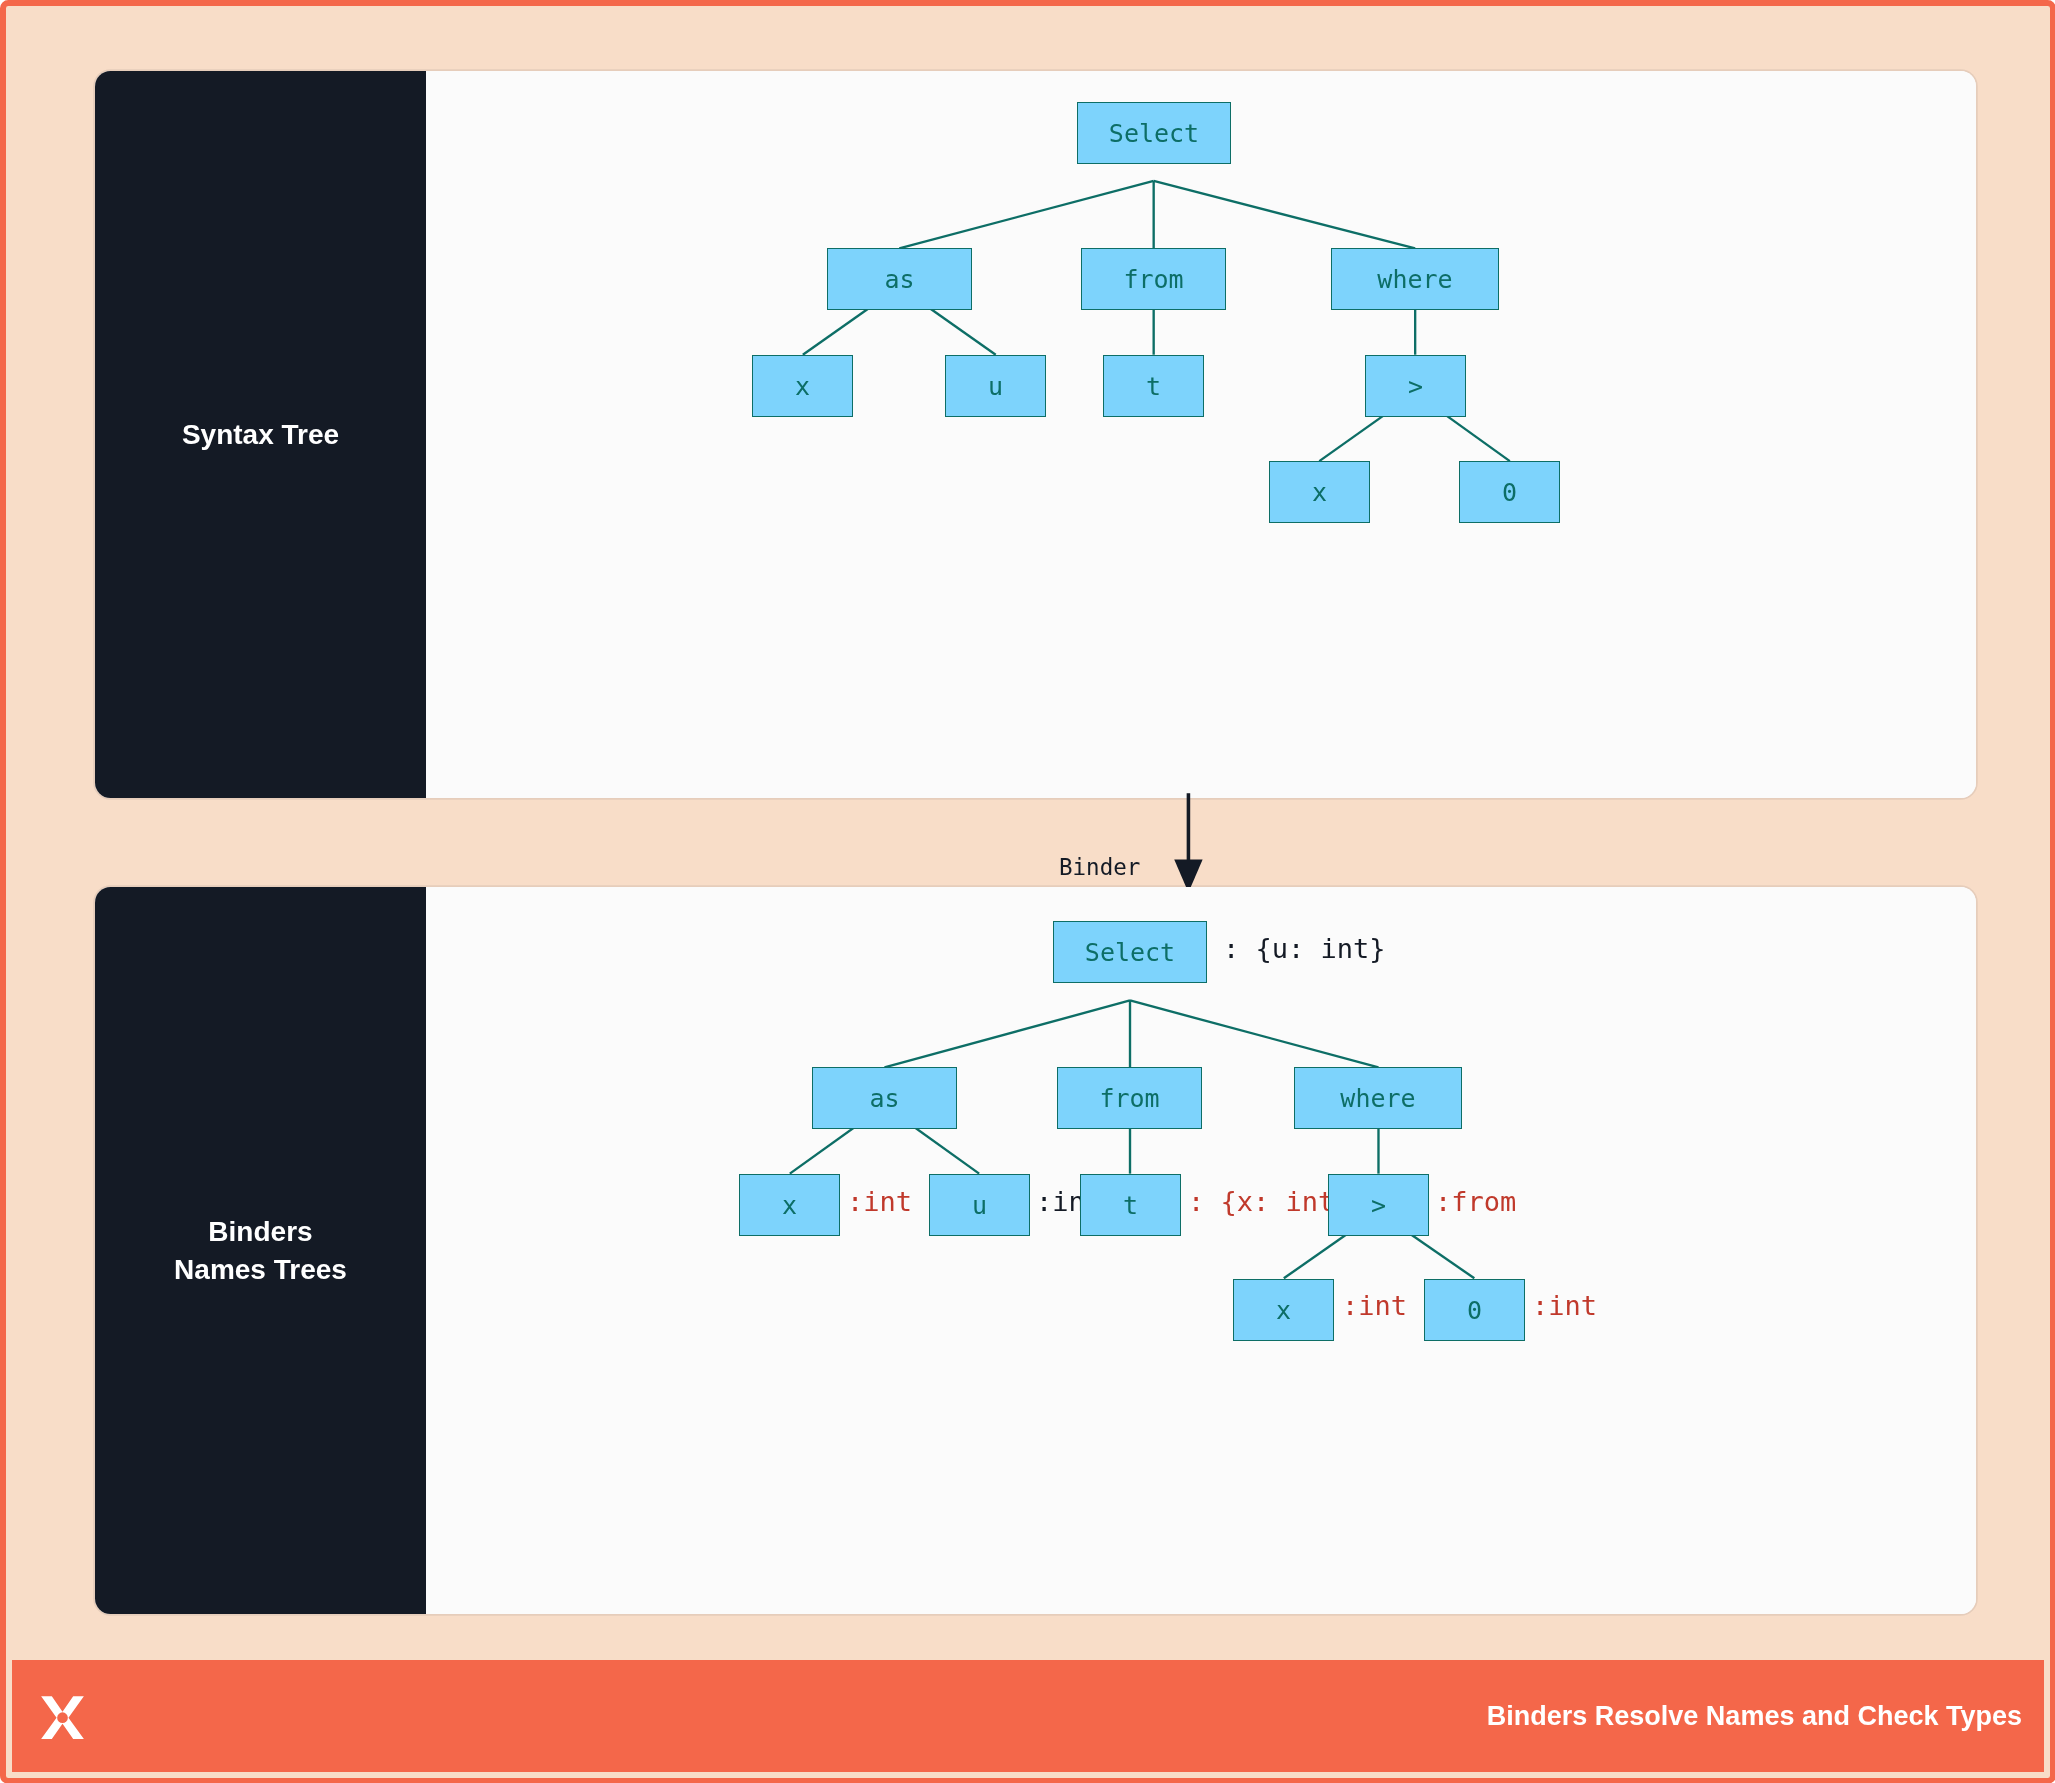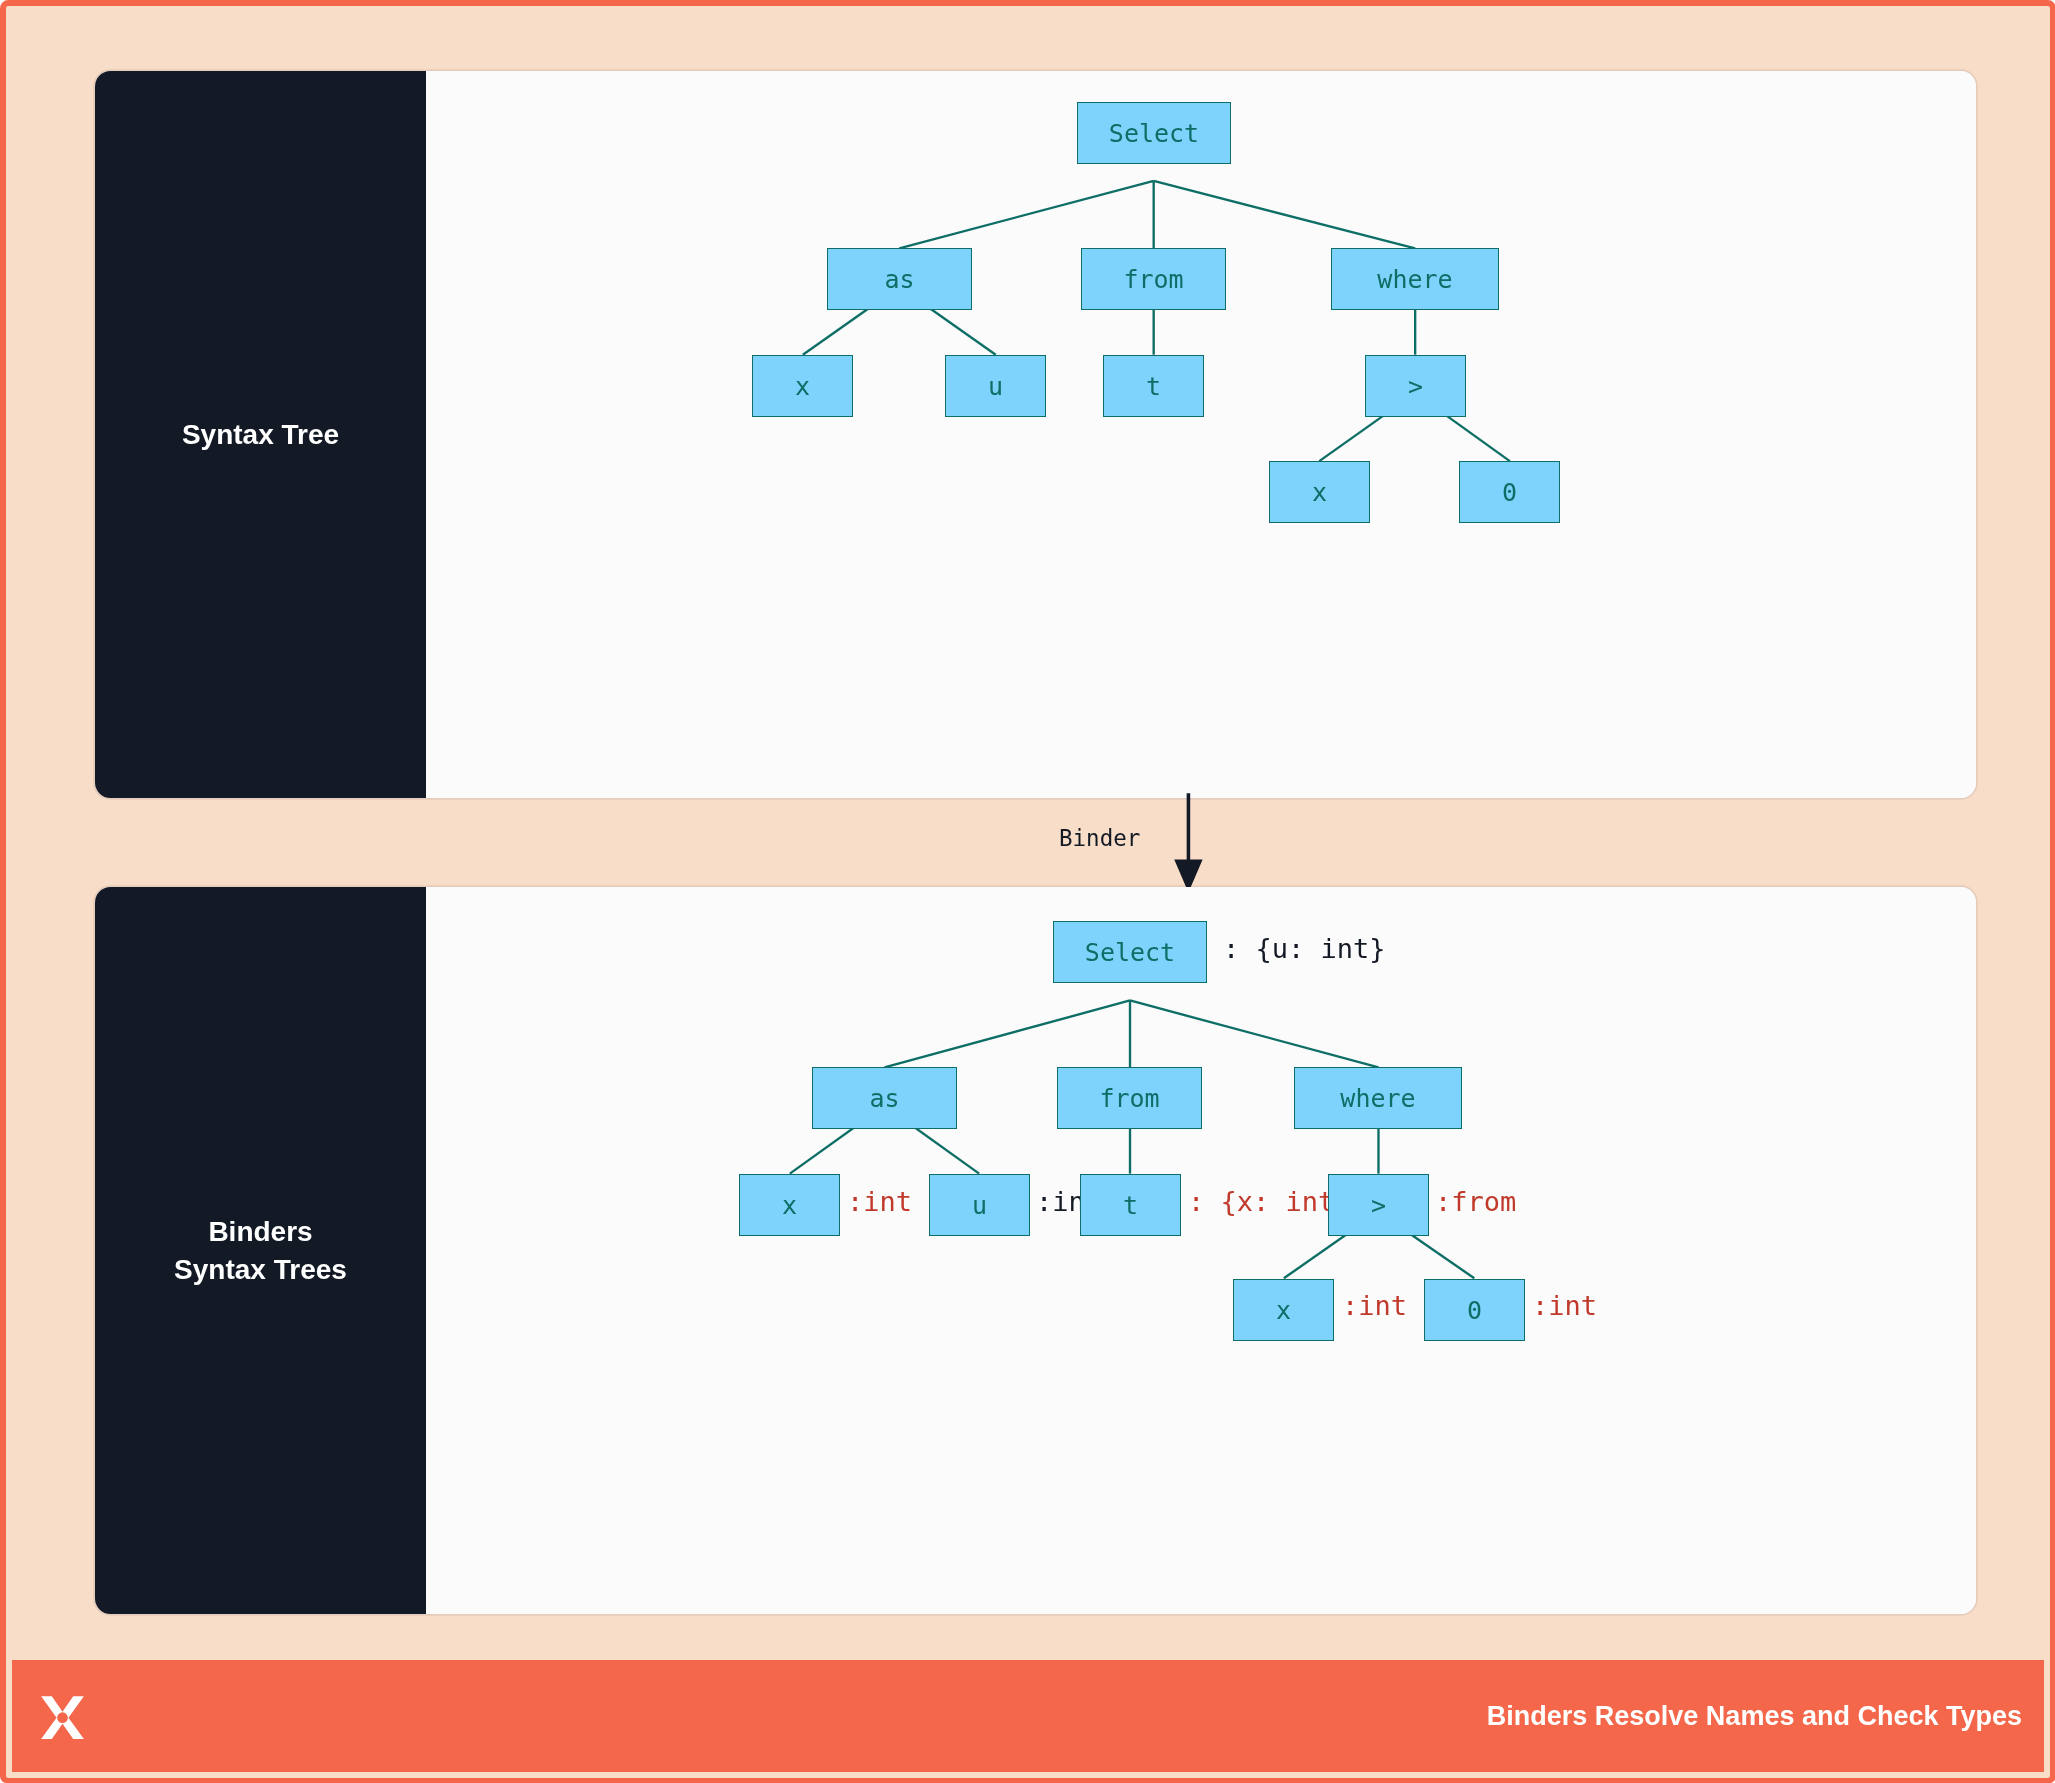--- a/index.html
+++ b/index.html
@@ -94,21 +94,21 @@
     position: absolute;
     left: 1005px;
     top: 787px;
     width: 414px;
     height: 101px;
   }
   #binder-arrow-wrap svg { position: absolute; left: 0; top: 0; }
   #binder-label {
     position: absolute;
     left: 1053px;
-    top: 819px;
+    top: 848px;
     font-family: "DejaVu Sans Mono", monospace;
     font-size: 22.5px;
     color: #141a25;
     white-space: pre;
   }
 
   
   #footer {
     position: absolute;
     left: 6px;
@@ -179,21 +179,21 @@
         <line x1="300" y1="0" x2="300" y2="128"></line>
         <polygon points="300,168 276,112 324,112" stroke="none"></polygon>
       </g>
     </svg>
   </div>
 
   <div class="panel" id="panel-bottom">
     <div class="panel-label">
       <div>
         <div>Binders</div>
-        <div>Syntax Trees</div>
+        <div>Names Trees</div>
       </div>
     </div>
     <div class="panel-canvas">
       <svg class="edges" viewBox="0 0 2620 1230" preserveAspectRatio="none">
         <g stroke="#0d6e66" stroke-width="4" fill="none">
           <line x1="1190" y1="192" x2="775" y2="305"></line>
           <line x1="1190" y1="192" x2="1190" y2="305"></line>
           <line x1="1190" y1="192" x2="1610" y2="305"></line>
 
           <line x1="775" y1="370" x2="615" y2="485"></line>

